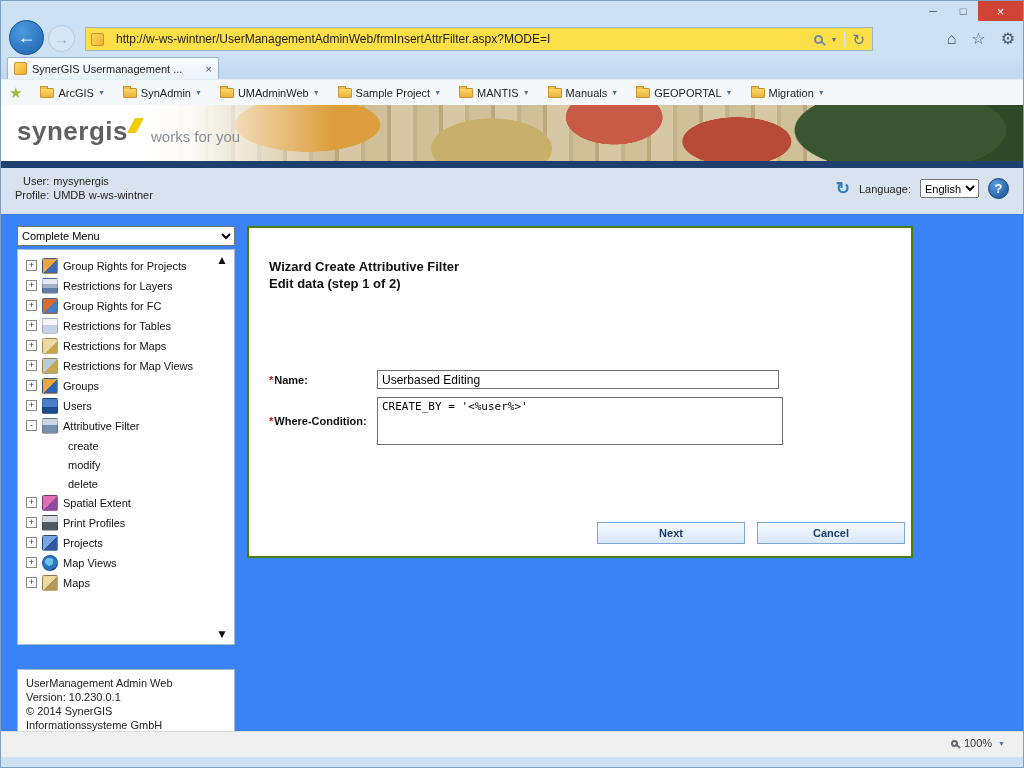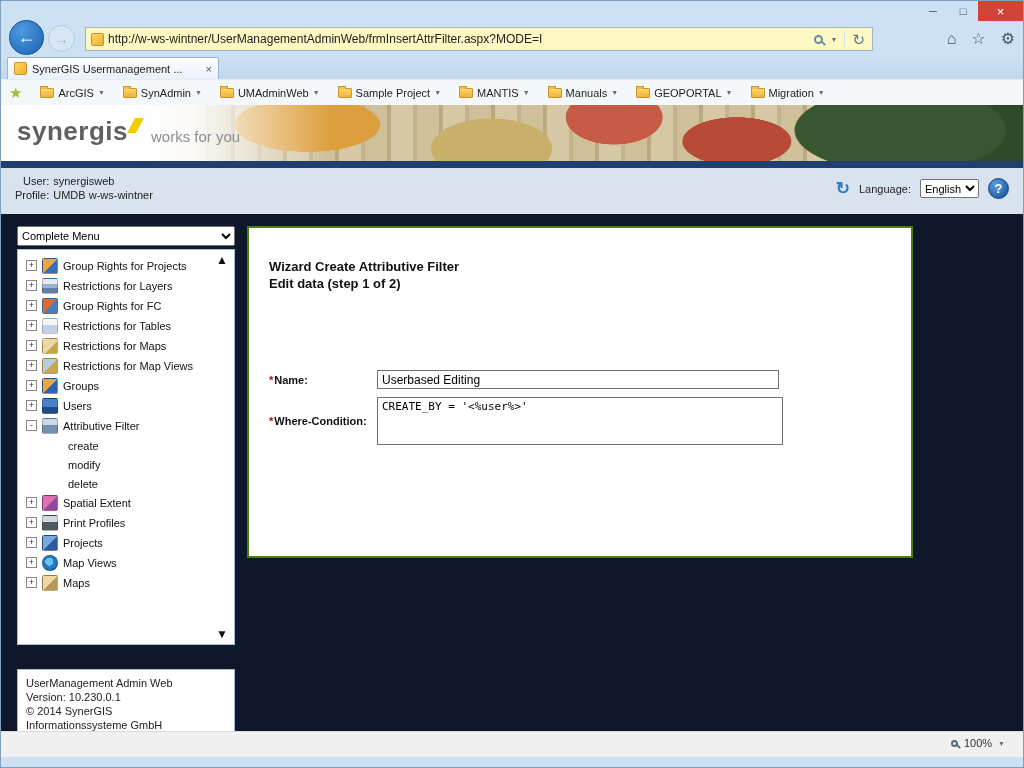--- a/index.html
+++ b/index.html
@@ -9,21 +9,21 @@
   
   .titlebar{height:22px;position:relative;}
   .caption{position:absolute;top:0;right:0;display:flex;}
   .cap-btn{width:30px;height:20px;display:flex;align-items:center;justify-content:center;font-size:11px;color:#3a4a5a;cursor:default;}
   .cap-close{width:45px;background:#d04437;color:#fff;font-size:13px;}
 
   
   .navbar{height:32px;position:relative;}
   .nav-back{position:absolute;left:8px;top:-3px;width:35px;height:35px;border-radius:50%;background:radial-gradient(circle at 35% 30%,#4e9be0,#1a62ae);border:1px solid #15508f;color:#fff;display:flex;align-items:center;justify-content:center;font-size:18px;z-index:3;}
   .nav-fwd{position:absolute;left:47px;top:2px;width:27px;height:27px;border-radius:50%;background:#d7e6f4;border:1px solid #b4c9dc;color:#9fb4c8;display:flex;align-items:center;justify-content:center;font-size:15px;z-index:2;}
-  .addr{position:absolute;left:84px;top:4px;width:788px;height:24px;background:#fef9c3;border:1px solid #9eb6cc;display:flex;align-items:center;padding:0 5px;gap:4px;}
+  .addr{position:absolute;left:84px;top:4px;width:788px;height:24px;background:#fde047;border:1px solid #9eb6cc;display:flex;align-items:center;padding:0 5px;gap:12px;}
   .page-ico{width:13px;height:13px;background:linear-gradient(135deg,#ffd95e,#eeaf34);border:1px solid #c8922e;border-radius:2px;flex:0 0 13px;}
   .url{flex:1;font-size:12px;color:#222;white-space:nowrap;overflow:hidden;}
   .addr-tools{display:flex;align-items:center;gap:7px;padding-right:2px;}
   .mag{width:9px;height:9px;border:2px solid #6a8aa8;border-radius:50%;position:relative;display:inline-block;}
   .mag::after{content:"";position:absolute;width:6px;height:2px;background:#6a8aa8;transform:rotate(45deg);right:-5px;bottom:-2px;}
   .tiny-caret{font-size:7px;color:#5a7088;}
   .vsep{width:1px;height:16px;background:#d8e2ec;}
   .refresh-glyph{font-size:15px;color:#5a7a98;line-height:1;}
   .nav-right{position:absolute;right:8px;top:6px;display:flex;gap:15px;font-size:16px;color:#46586a;align-items:center;}
 
@@ -61,21 +61,21 @@
   
   .userbar{height:46px;position:relative;background:#d9e3ef;}
   .user-info{position:absolute;left:14px;top:7px;font-size:11px;color:#222;display:grid;grid-template-columns:auto auto;gap:2px 4px;}
   .ulabel{text-align:right;}
   .user-right{position:absolute;right:14px;top:10px;display:flex;align-items:center;gap:9px;font-size:11px;color:#222;}
   .sync-glyph{color:#2f7cc2;font-size:17px;font-weight:bold;line-height:1;}
   select.lang{font-size:11px;height:19px;font-family:"Liberation Sans",sans-serif;}
   .help{width:21px;height:21px;border-radius:50%;background:radial-gradient(circle at 35% 30%,#5aa0e0,#134a92);color:#fff;font-weight:bold;display:flex;align-items:center;justify-content:center;font-size:13px;border:1px solid #10407e;}
 
   
-  .content{height:529px;background:#0f172a;display:flex;align-items:flex-start;padding:12px 0 0 16px;}
+  .content{height:529px;background:#3b82f6;display:flex;align-items:flex-start;padding:12px 0 0 16px;}
   .sidebar{flex:0 0 218px;width:218px;}
   select.menu{width:100%;height:20px;font-size:11px;font-family:"Liberation Sans",sans-serif;}
   .tree{background:#fff;border:1px solid #a3bdd6;margin-top:3px;height:396px;position:relative;padding:6px 2px 4px 6px;overflow:hidden;}
   .scroll-up{position:absolute;top:4px;right:6px;font-size:12px;color:#111;line-height:1;}
   .scroll-down{position:absolute;bottom:4px;right:6px;font-size:12px;color:#111;line-height:1;}
   .titem{display:flex;align-items:flex-start;padding:2px 16px 2px 2px;gap:5px;font-size:11px;color:#111;line-height:13px;}
   .expander{flex:0 0 11px;width:11px;height:11px;border:1px solid #888;background:#fff;font-size:9px;line-height:9px;text-align:center;color:#333;margin-top:2px;}
   .ticon{flex:0 0 16px;width:16px;height:16px;border-radius:2px;border:1px solid rgba(0,0,0,.2);}
   .tlabel{padding-top:2px;}
   .titem.child{padding-left:44px;}
@@ -206,21 +206,21 @@
       <span>synergis</span>
       <span class="swoosh"></span>
     </div>
     <div class="tagline">works for you</div>
   </div>
   <div class="navy"></div>
 
   <div class="userbar">
     <div class="user-info">
       <span class="ulabel">User:</span>
-      <span>synergisweb</span>
+      <span>mysynergis</span>
       <span class="ulabel">Profile:</span>
       <span>UMDB w-ws-wintner</span>
     </div>
     <div class="user-right">
       <span class="sync-glyph">↻</span>
       <span>Language:</span>
       <select class="lang">
         <option>English</option>
       </select>
       <span class="help">?</span>
@@ -337,20 +337,24 @@
           <div class="frow">
             <span class="flabel"><span class="req">*</span><span>Name:</span></span>
             <input class="txt" type="text" value="Userbased Editing" style="">
           </div>
           <div class="frow where">
             <span class="flabel"><span class="req">*</span><span>Where-Condition:</span></span>
             <textarea class="txt" style="">CREATE_BY = '&lt;%user%&gt;'</textarea>
           </div>
         </div>
 
+        <div class="btnrow">
+          <div class="btn">Next</div>
+          <div class="btn">Cancel</div>
+        </div>
       </div>
     </div>
   </div>
 
   <div class="statusbar">
     <div class="zoom">
       <span class="mag"></span>
       <span>100%</span>
       <span class="tiny-caret">▼</span>
     </div>

